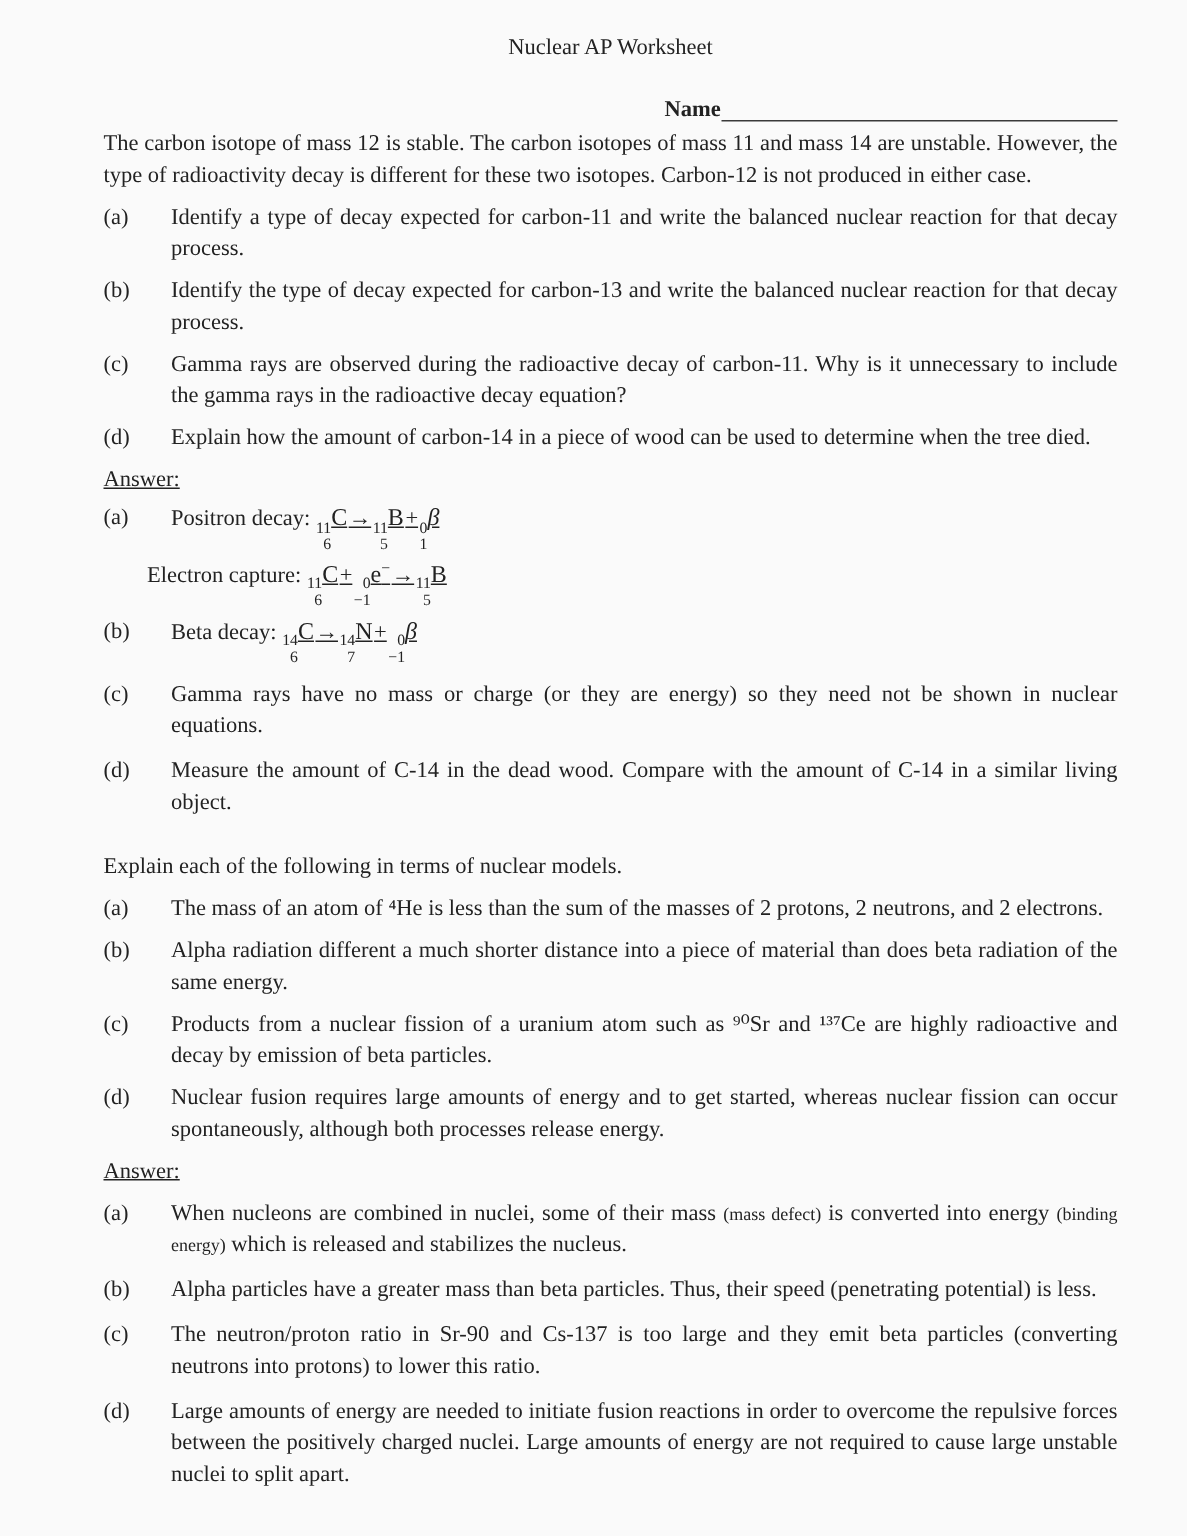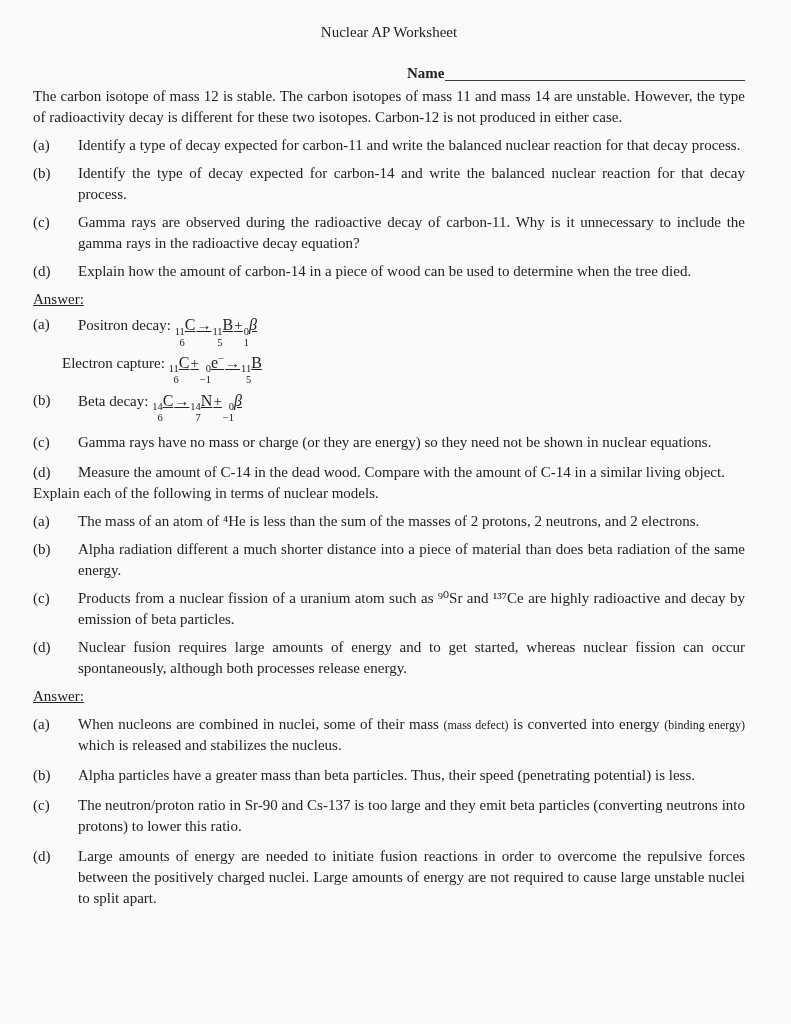--- a/index.html
+++ b/index.html
@@ -5,32 +5,32 @@
   html, body { margin: 0; padding: 0; }
   body {
     width: 791px; height: 1024px;
     background: #fafafa;
     color: #222;
     font-family: "Liberation Serif", "DejaVu Serif", serif;
     font-size: 15px;
     line-height: 1.4;
     overflow: hidden;
   }
-  .page { padding: 22px 46px 0 33px; }
+  .page { padding: 22px 46px 0 69px; }
   .title { text-align: center; margin-bottom: 0; }
   .name-row { display: flex; align-items: flex-end; margin: 20px 0 2px 374px; font-weight: bold; }
   .name-line { flex: 1; border-bottom: 1px solid #3a3a3a; margin-bottom: 3px; height: 1em; }
   .para { margin: 0; text-align: justify; }
   .q { display: flex; margin-top: 7px; }
   .q-label { width: 29px; flex: 0 0 29px; }
   .q-text { flex: 1; text-align: justify; margin-left: 16px; }
   .q-text.no-justify { text-align: left; }
   .answer-heading { margin-top: 7px; text-decoration: underline; }
   .indent { margin-left: 29px; margin-top: 2px; }
-  .sec-gap { }
+  .sec-gap { margin-top: 22px; }
   .eq { white-space: nowrap; text-decoration: underline; }
   .eq-row { margin-top: 4px; }
   .nuclide { white-space: nowrap; }
   .pre {
     display: inline-flex; flex-direction: column; align-items: flex-end;
     font-size: 10.5px; line-height: 1.05; vertical-align: -0.45em;
   }
   .sym { font-size: 16px; }
   .sym.greek { font-style: italic; }
   .op { font-size: 15px; padding: 0 1px; }
@@ -50,21 +50,21 @@
   </div>
 
   <p class="para">The carbon isotope of mass 12 is stable. The carbon isotopes of mass 11 and mass 14 are unstable. However, the type of radioactivity decay is different for these two isotopes. Carbon-12 is not produced in either case.</p>
 
   <div class="q">
     <span class="q-label">(a)</span>
     <span class="q-text">Identify a type of decay expected for carbon-11 and write the balanced nuclear reaction for that decay process.</span>
   </div>
   <div class="q">
     <span class="q-label">(b)</span>
-    <span class="q-text">Identify the type of decay expected for carbon-14 and write the balanced nuclear reaction for that decay process.</span>
+    <span class="q-text">Identify the type of decay expected for carbon-13 and write the balanced nuclear reaction for that decay process.</span>
   </div>
   <div class="q">
     <span class="q-label">(c)</span>
     <span class="q-text">Gamma rays are observed during the radioactive decay of carbon-11. Why is it unnecessary to include the gamma rays in the radioactive decay equation?</span>
   </div>
   <div class="q">
     <span class="q-label">(d)</span>
     <span class="q-text">Explain how the amount of carbon-14 in a piece of wood can be used to determine when the tree died.</span>
   </div>
 

